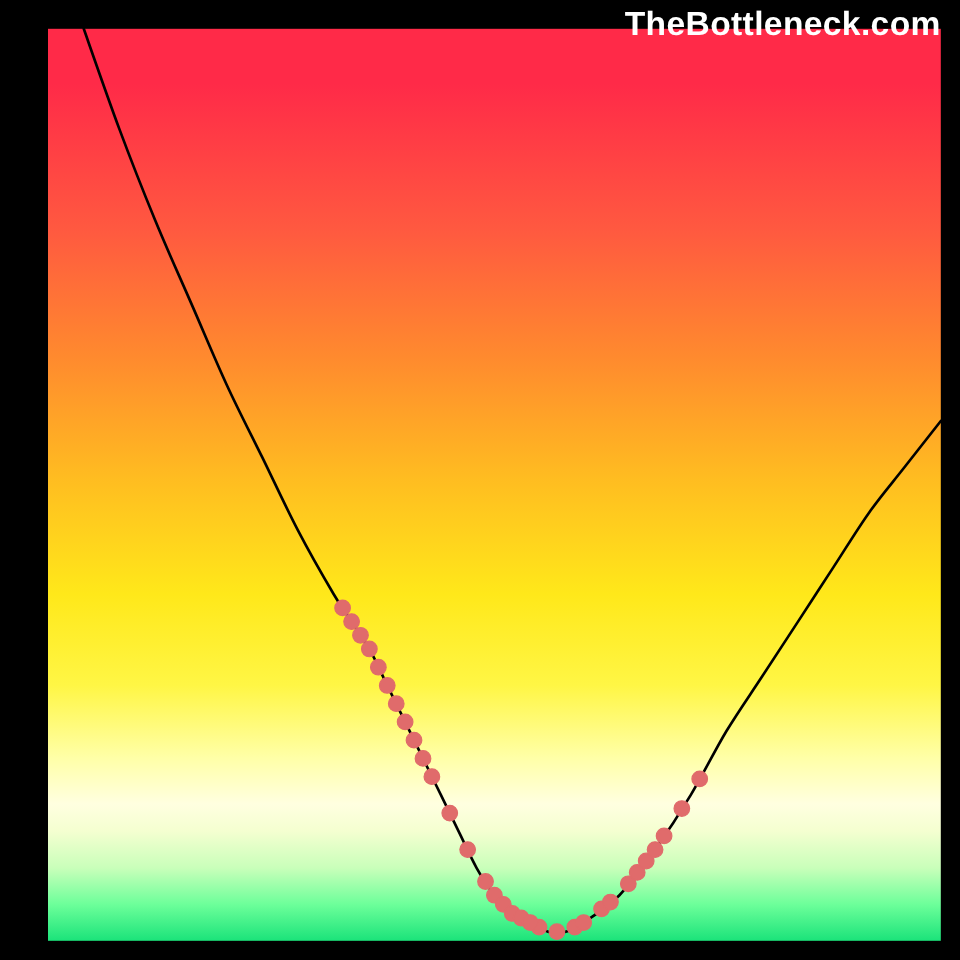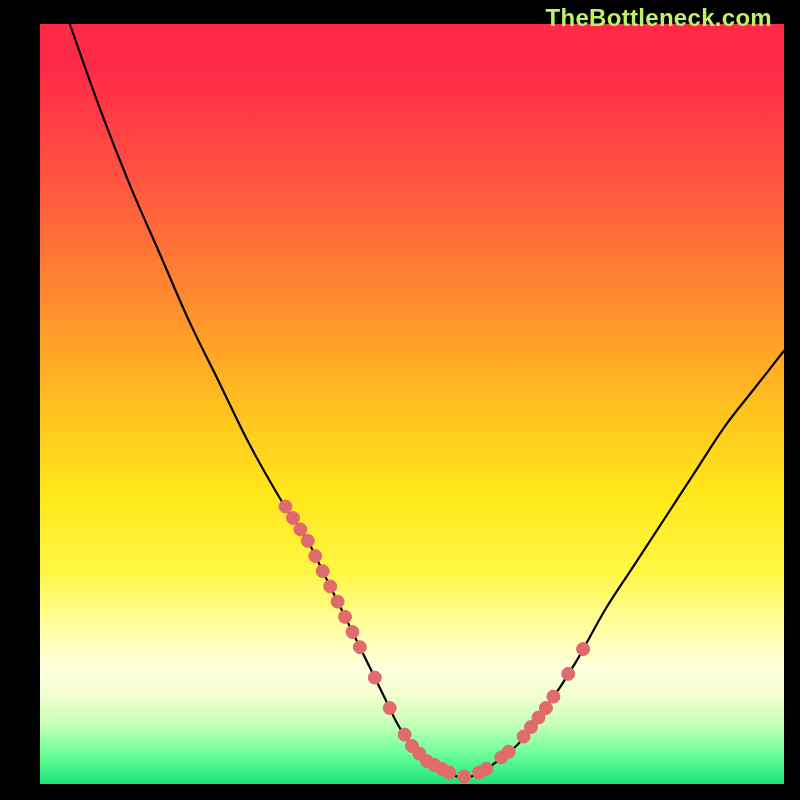--- a/index.html
+++ b/index.html
@@ -35,24 +35,24 @@
        #ffffe0 85%,
        #f4ffd0 88%,
        #c9ffba 92%,
        #6dff9a 96%,
        #1be37a 100%
     );
   }
   .watermark {
     position: absolute;
     top: 4px;
-    right: 28px;
-    font-size: 24px;
+    right: 16px;
+    font-size: 28px;
     font-weight: 600;
-    color: #bef264;
+    color: #ffffff;
     letter-spacing: 0.3px;
   }
   svg.curve {
     position: absolute;
     left: 0;
     top: 0;
     width: 744px;
     height: 760px;
     overflow: visible;
   }

